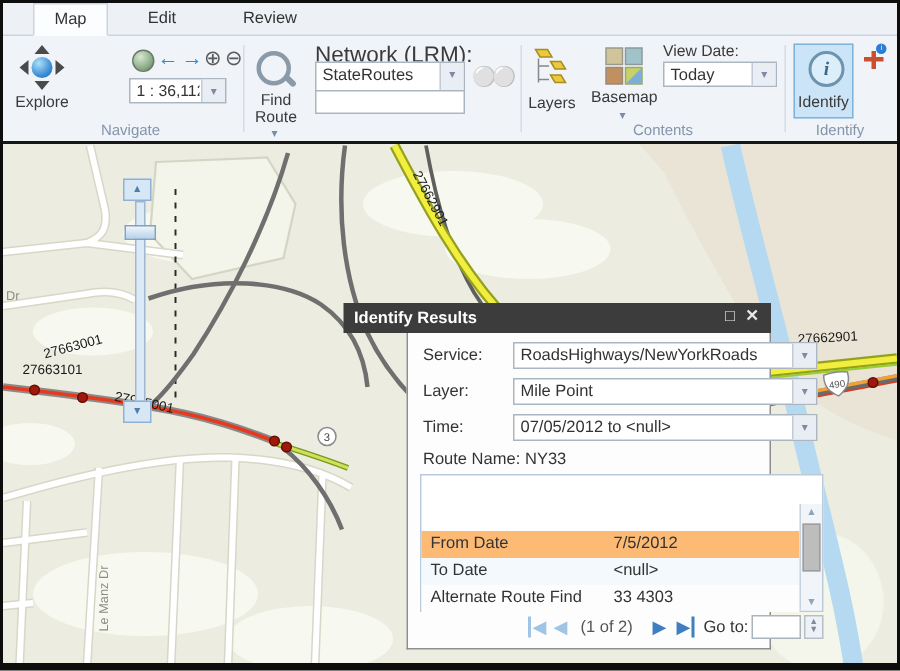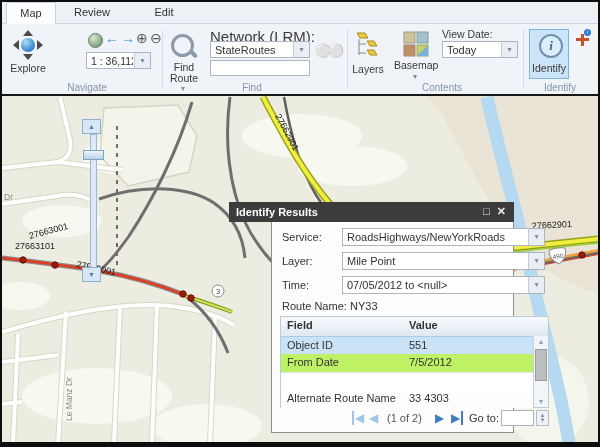--- a/index.html
+++ b/index.html
@@ -1,19 +1,19 @@
 <!DOCTYPE html>
 <html><head>
 <meta charset="utf-8">
 <style>
   html,body{margin:0;padding:0;}
   .screen{position:relative;width:600px;height:447px;background:#0d0d0d;font-family:"Liberation Sans",sans-serif;overflow:hidden;}
   
   .ribbon{position:absolute;left:2px;top:2px;width:596px;height:92px;background:#f0f3f8;}
-  .tabbar{position:absolute;left:0;top:0;right:0;height:22px;background:#edf1f6;border-bottom:1px solid #ccd5df;display:flex;padding-left:4px;box-sizing:border-box;}
+  .tabbar{position:absolute;left:0;top:0;right:0;height:22px;background:#edf1f6;border-bottom:1px solid #ccd5df;display:flex;padding-left:20px;box-sizing:border-box;}
   .tab{font-size:11px;color:#333;padding:4px 0 0 0;text-align:center;height:22px;box-sizing:border-box;}
   .tab.active{width:50px;background:#fbfdff;border:1px solid #ccd5df;border-bottom:1px solid #fbfdff;}
   .tab.plain{width:72px;}
   .grp-label{position:absolute;bottom:1px;font-size:10px;color:#8495ab;text-align:center;}
   .vsep{position:absolute;top:28px;bottom:6px;width:1px;background:#d4dce5;}
   .btn-label{font-size:10.5px;color:#3a3a3a;text-align:center;}
   .combo{position:absolute;background:#fff;border:1px solid #abb6c0;box-sizing:border-box;font-size:11px;color:#333;}
   .combo .val{position:absolute;left:4px;top:2px;right:17px;white-space:nowrap;overflow:hidden;}
   .combo .caret{position:absolute;right:0;top:0;bottom:0;width:15px;background:#e9eef5;border-left:1px solid #c3ccd6;color:#7d8ca3;font-size:8px;text-align:center;line-height:15px;}
   .txtin{position:absolute;background:#fff;border:1px solid #abb6c0;box-sizing:border-box;font-size:11px;padding:1px 3px;}
@@ -49,21 +49,21 @@
   .dlg-body{position:absolute;left:0;top:20px;right:0;bottom:0;background:#fdfdfd;border:1px solid #8e8e8e;border-top:none;box-sizing:border-box;margin-left:42px;}
   .frow-label{position:absolute;left:10px;font-size:11px;color:#333;}
   .dlg .combo{left:70px;width:203px;height:18px;}
   .dlg .combo .caret{line-height:16px;}
   .tbl{position:absolute;left:8px;top:94px;width:269px;height:92px;border:1px solid #b9cada;box-sizing:border-box;background:#fff;font-size:11px;color:#333;}
   .tbl-h{position:absolute;left:0;top:0;right:0;height:19px;background:linear-gradient(#f7fafc,#dfe9f2);border-bottom:1px solid #b9cada;font-weight:bold;}
   .tbl-row{position:absolute;left:0;right:15px;height:18px;border-bottom:1px solid #dbe7f2;}
   .cell-f{position:absolute;left:6px;top:2px;white-space:nowrap;}
   .cell-v{position:absolute;left:128px;top:2px;white-space:nowrap;}
   .r0{top:19px;background:#c9e2f6;border-top:1px solid #a8cde8;border-bottom:1px solid #a8cde8;}
-  .r1{top:37px;background:#bef264;}
+  .r1{top:37px;background:#fdba74;}
   .r2{top:55px;background:#f4f9fd;}
   .r3{top:73px;background:#fdfdfd;border-bottom:none;}
   .sbar{position:absolute;right:0;top:19px;bottom:0;width:15px;background:#f1f5f9;border-left:1px solid #c6d2de;box-sizing:border-box;}
   .sbar .up,.sbar .dn{position:absolute;left:0;right:0;height:11px;color:#8fa5ba;font-size:7px;text-align:center;line-height:11px;}
   .sbar .dn{bottom:0;}
   .sbar .thumb{position:absolute;left:1px;right:1px;top:13px;height:32px;background:#bdbdbd;border:1px solid #9e9e9e;box-sizing:border-box;}
   .pager{position:absolute;left:0;right:0;bottom:4px;height:18px;font-size:11px;color:#555;}
   .pg-ic{position:absolute;font-size:12px;top:1px;}
   .lightblue{color:#9fc4e5;}
   .medblue{color:#3f7fc1;}
@@ -74,22 +74,22 @@
   .spin span{position:absolute;left:0;right:0;font-size:6px;color:#7d8ca3;text-align:center;line-height:7px;}
 </style>
 </head>
 <body>
 
 <div class="screen">
 
   <div class="ribbon">
     <div class="tabbar">
       <div class="tab active">Map</div>
+      <div class="tab plain">Edit</div>
       <div class="tab plain">Review</div>
-      <div class="tab plain">Edit</div>
     </div>
 
     <div class="explore-ic" style="left:11px;top:28px;">
       <span class="orb"></span>
       <span class="t tu"></span>
       <span class="t td"></span>
       <span class="t tl"></span>
       <span class="t tr"></span>
     </div>
     <div class="btn-label" style="position:absolute;left:2px;top:60px;width:48px;">Explore</div>
@@ -104,27 +104,26 @@
     </div>
     <div class="grp-label" style="left:30px;width:110px;">Navigate</div>
     <div class="vsep" style="left:160px;"></div>
 
     <div style="position:absolute;left:166px;top:30px;width:32px;height:52px;">
       <span class="bigmag" style="left:3px;top:2px;"></span>
       <div class="btn-label" style="position:absolute;left:-4px;top:30px;width:40px;line-height:11px;">Find Route</div>
       <span class="caret-mini" style="position:absolute;left:13px;top:52px;">▾</span>
     </div>
     <div style="position:absolute;left:208px;top:26px;font-size:15px;color:#3a3a3a;">Network (LRM):</div>
-    <div class="combo" style="left:208px;top:39px;width:100px;height:17px;">
+    <div class="combo" style="left:208px;top:39px;width:100px;height:33px;">
       <span class="val">StateRoutes</span>
       <span class="caret">▾</span>
     </div>
     <span class="binoc" style="left:313px;top:41px;">⚪⚪</span>
     <input class="txtin" style="left: 208px; top: 58px; width: 100px; height: 16px;" value="">
-    <div class="grp-label" style="left:195px;width:110px;">Find</div>
     <div class="vsep" style="left:345px;"></div>
 
     <div style="position:absolute;left:350px;top:29px;width:32px;height:46px;">
       <svg width="26" height="30">
         <polygon points="5,2 13,2 16,7 8,7" fill="#ecc93c" stroke="#a88c1e"></polygon>
         <path d="M7,8 L7,24 M7,13 L14,13 M7,22 L14,22" stroke="#888" fill="none"></path>
         <polygon points="15,10 22,10 25,15 18,15" fill="#ecc93c" stroke="#a88c1e"></polygon>
         <polygon points="15,19 22,19 25,24 18,24" fill="#ecc93c" stroke="#a88c1e"></polygon>
       </svg>
       <div class="btn-label" style="position:absolute;left:-4px;top:32px;width:40px;">Layers</div>
@@ -290,34 +289,30 @@
       </div>
       <div class="frow-label" style="top:57px;">Time:</div>
       <div class="combo" style="top:54px;">
         <span class="val">07/05/2012 to &lt;null&gt;</span>
         <span class="caret">▾</span>
       </div>
       <div class="frow-label" style="top:78px;">Route Name:</div>
       <div class="frow-label" style="top:78px;left:78px;">NY33</div>
 
       <div class="tbl">
-        <div class="tbl-h">
-          <span class="cell-f">Field</span>
-          <span class="cell-v">Value</span>
-        </div>
-        <div class="tbl-row r0">
-          <span class="cell-f">Object ID</span>
-          <span class="cell-v">551</span>
-        </div>
         <div class="tbl-row r1">
           <span class="cell-f">From Date</span>
           <span class="cell-v">7/5/2012</span>
         </div>
+        <div class="tbl-row r2">
+          <span class="cell-f">To Date</span>
+          <span class="cell-v">&lt;null&gt;</span>
+        </div>
         <div class="tbl-row r3">
-          <span class="cell-f">Alternate Route Name</span>
+          <span class="cell-f">Alternate Route Find</span>
           <span class="cell-v">33 4303</span>
         </div>
         <div class="sbar">
           <span class="up">▲</span>
           <span class="thumb"></span>
           <span class="dn">▼</span>
         </div>
       </div>
 
       <div class="pager">

